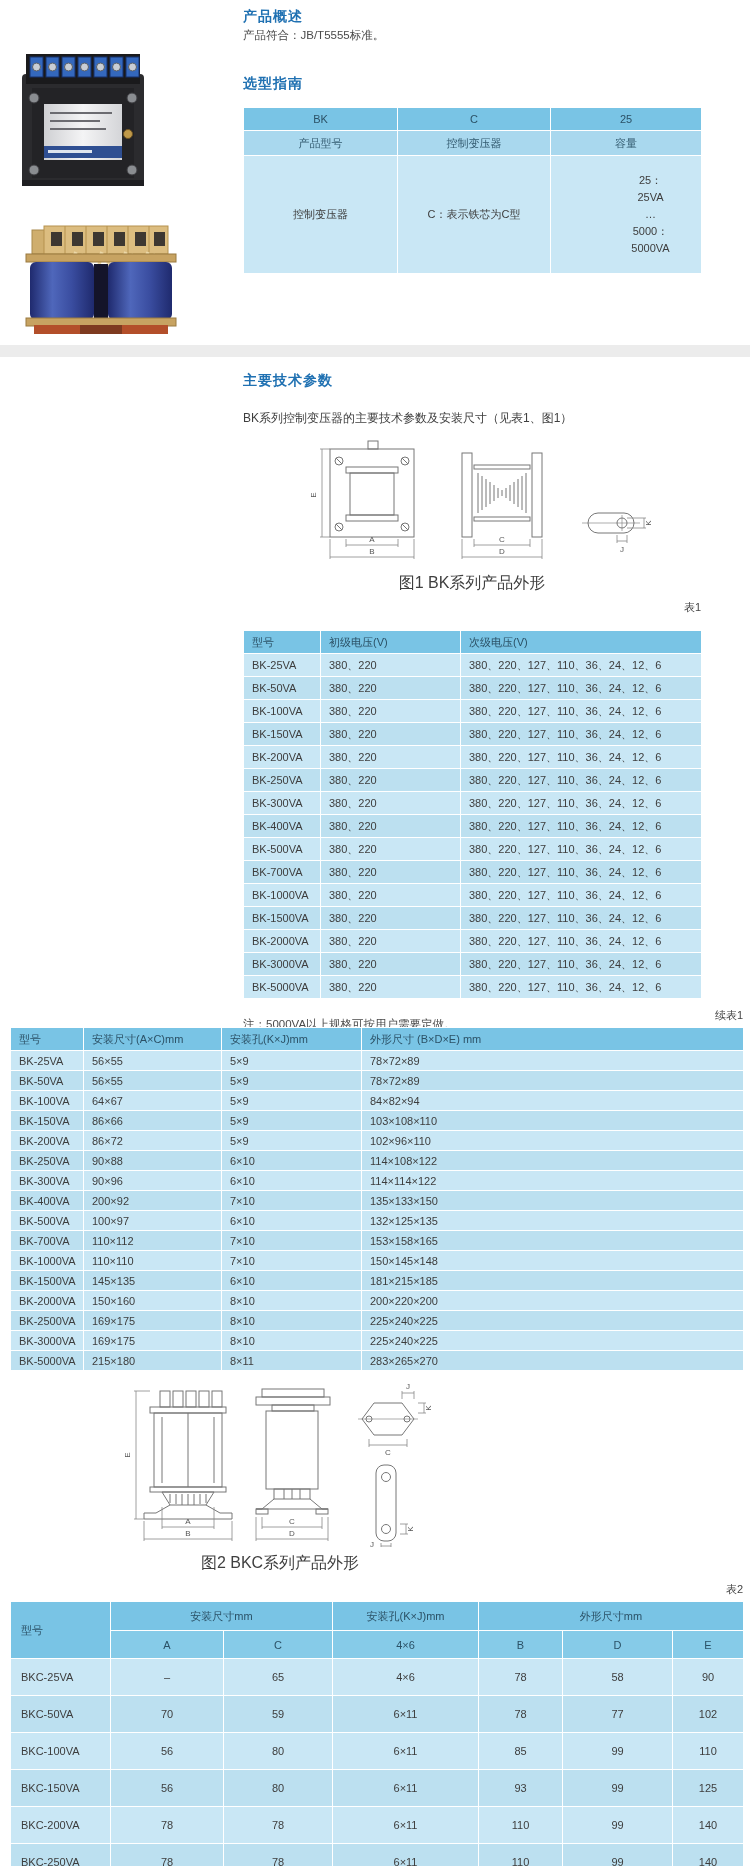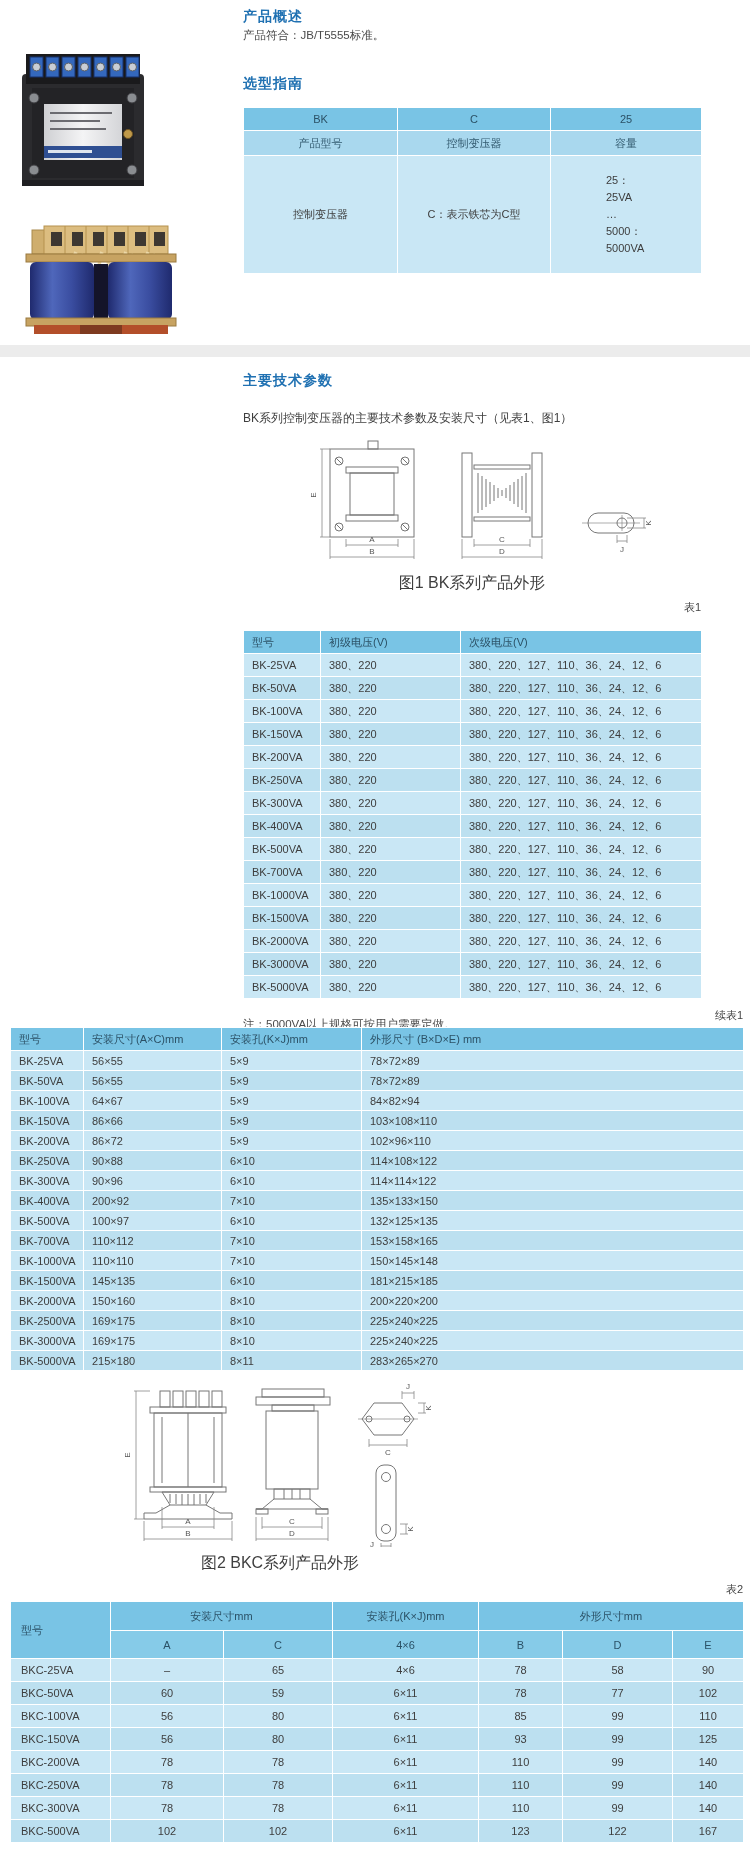--- a/index.html
+++ b/index.html
@@ -31,29 +31,29 @@
 .tbl th,.tbl td{font-size:11px;border:1.5px solid #ffffff;padding:3.5px 8px;text-align:left;font-weight:normal;overflow:hidden;white-space:nowrap}
 .tbl thead th{background:#79c4e5;color:#2b5166}
 .tbl tbody tr:nth-child(odd) td{background:#c9e7f5;color:#3d3d3d}
 .tbl tbody tr:nth-child(even) td{background:#bce0f0;color:#3d3d3d}
 
 
 .selt td{border:1.5px solid #fff;font-size:11px;text-align:center;color:#2b5166;padding:4px 6px}
 .selt .r1 td{background:#79c4e5;height:23px}
 .selt .r2 td{background:#a9d8ee;height:25px;color:#335b70}
 .selt .r3 td{background:#c9e7f5;height:118px;color:#3d3d3d;vertical-align:middle}
-.selt .cap-cell{text-align:left;padding-left:55px;vertical-align:middle}
+.selt .cap-cell{text-align:center;padding-left:55px;vertical-align:middle}
 .selt .cap-cell div{line-height:17px}
 
 
 .t2 th,.t2 td{text-align:center}
 .t2 th.model{text-align:left;padding-left:10px}
 .t2 thead tr.grp th{height:29px;vertical-align:middle}
 .t2 thead tr.sub th{background:#86cbe8;height:28px;vertical-align:middle}
-.t2 td{padding:5px 6px;height:19px}
+.t2 td{padding:12px 6px;height:19px}
 .t2 td:first-child{text-align:left;padding-left:10px}
 
 
 .fullsec{position:absolute;left:10px;top:1008px;width:733px}
 .figwrap{display:block}
 svg .dimtxt{font-size:8px;fill:#555;font-family:"Liberation Sans",sans-serif}
 </style>
 </head>
 <body>
 
@@ -620,21 +620,21 @@
             <td>BKC-25VA</td>
             <td>–</td>
             <td>65</td>
             <td>4×6</td>
             <td>78</td>
             <td>58</td>
             <td>90</td>
           </tr>
           <tr>
             <td>BKC-50VA</td>
-            <td>60</td>
+            <td>70</td>
             <td>59</td>
             <td>6×11</td>
             <td>78</td>
             <td>77</td>
             <td>102</td>
           </tr>
           <tr>
             <td>BKC-100VA</td>
             <td>56</td>
             <td>80</td>

